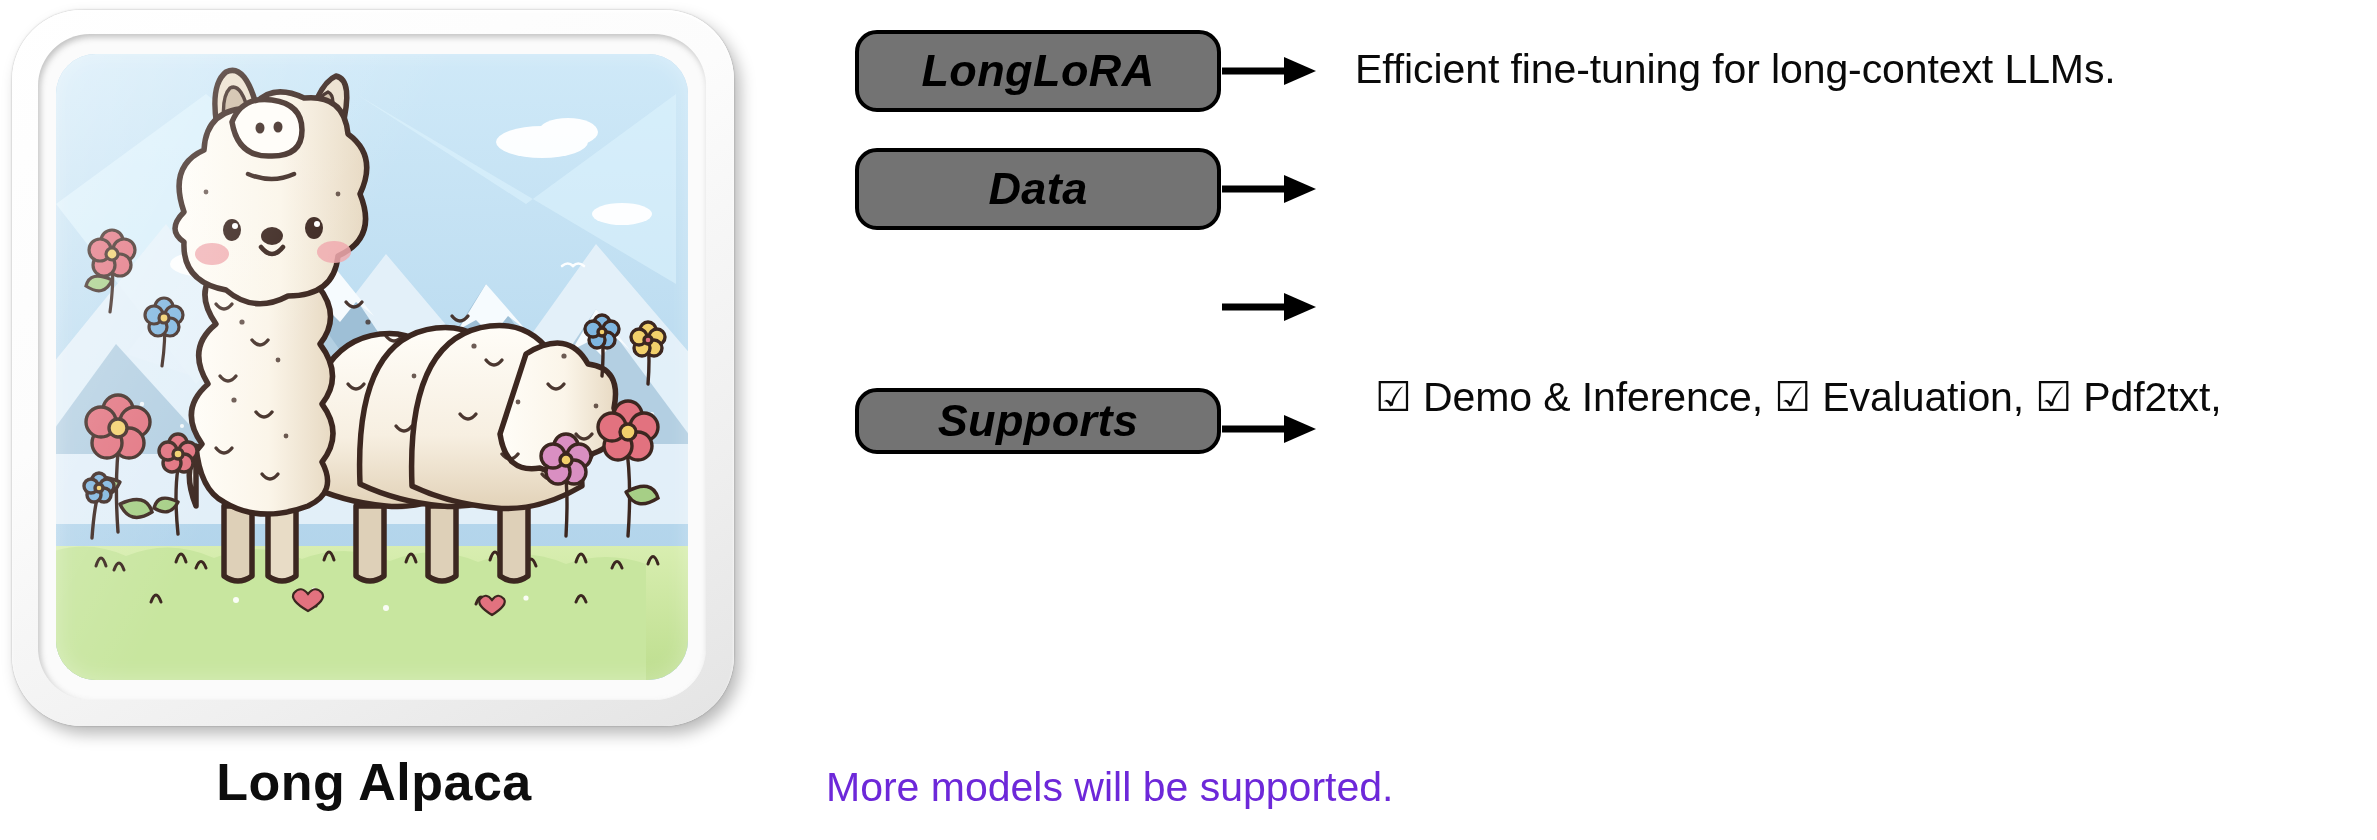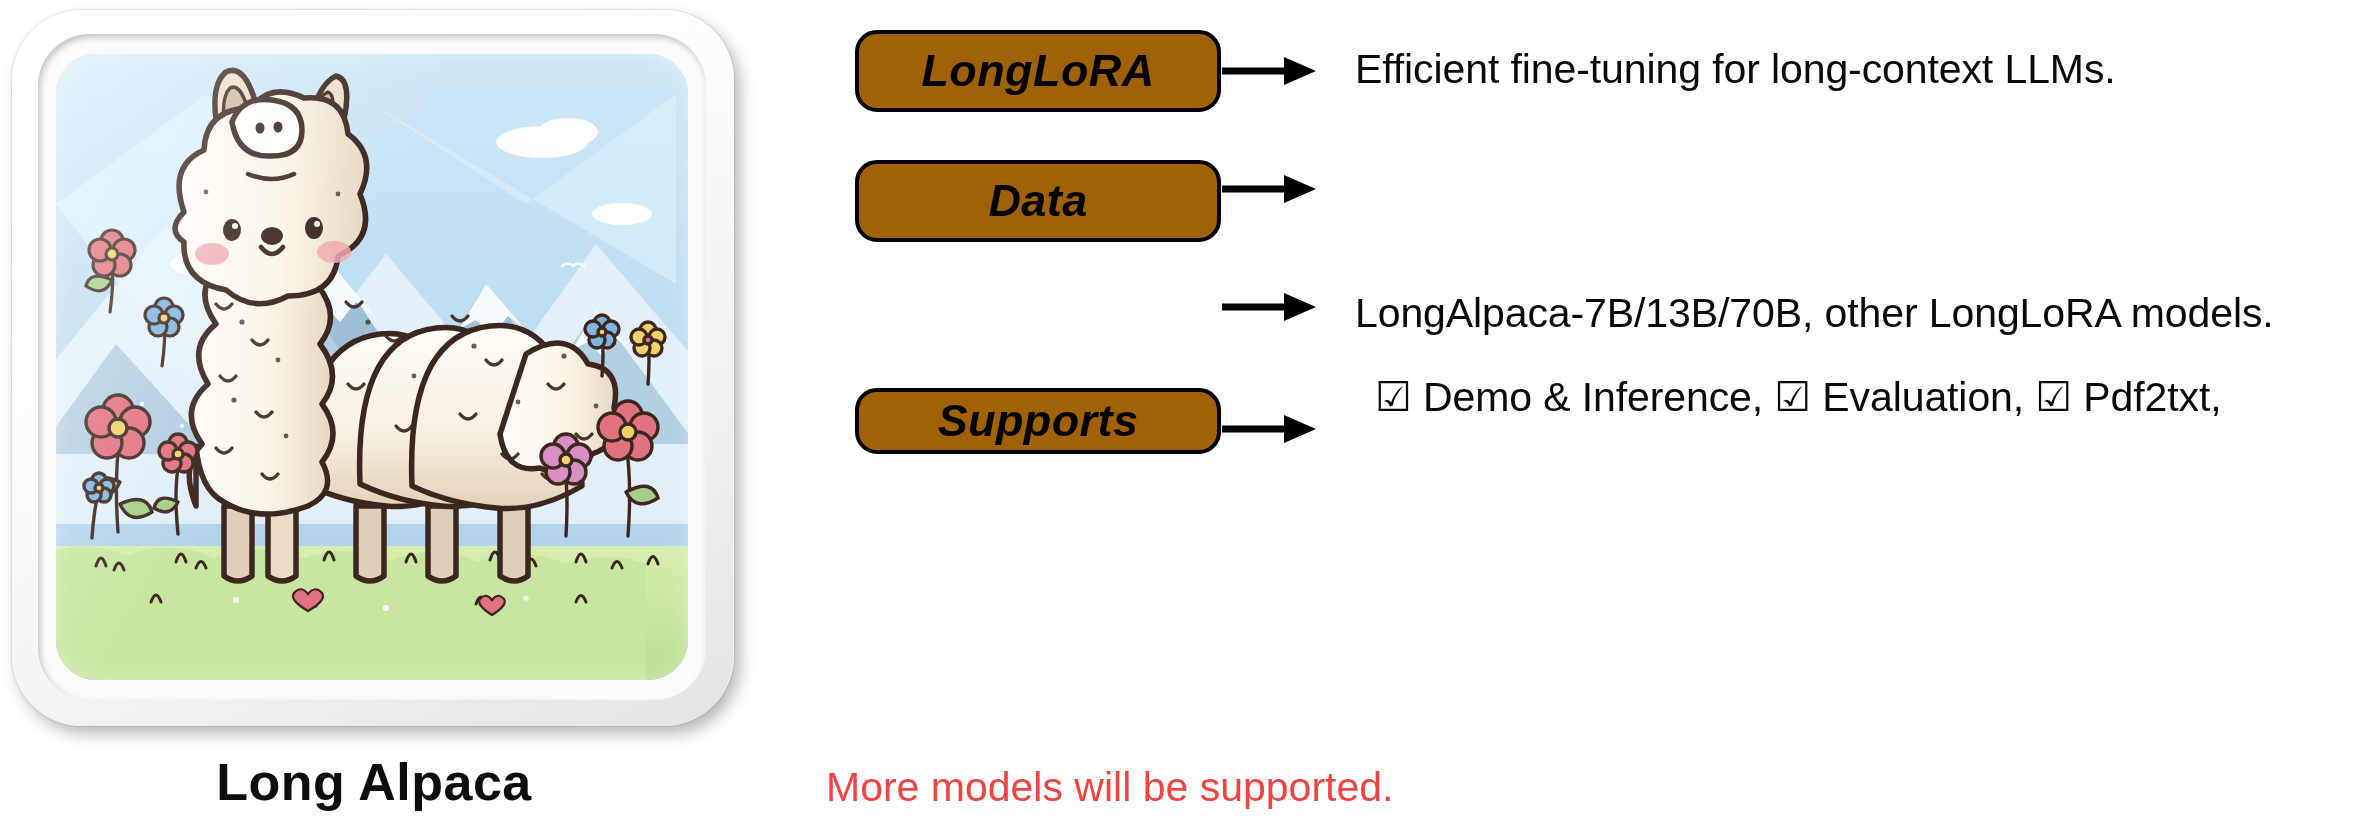--- a/index.html
+++ b/index.html
@@ -98,21 +98,21 @@
     width: 1617px;
   }
   .tag-box {
     position: absolute;
     left: 95px;
     width: 366px;
     height: 0;
     box-sizing: border-box;
     border: 4px solid #000000;
     border-radius: 22px;
-    background: #a16207;
+    background: #737373;
     display: flex;
     align-items: center;
     justify-content: center;
   }
   .tag-label {
     font-size: 45px;
     font-style: italic;
     font-weight: bold;
     color: #000000;
     white-space: nowrap;
@@ -131,21 +131,21 @@
     color: #0a0a0a;
     white-space: nowrap;
     line-height: 1.42;
     letter-spacing: -0.1px;
   }
   #footnote {
     position: absolute;
     left: 66px;
     top: 764px;
     font-size: 41px;
-    color: #ef4444;
+    color: #6d28d9;
     white-space: nowrap;
   }
 </style>
 </head>
 <body>
 
 <div id="artwork-panel">
 
   <div id="photo-frame">
     <div id="photo-frame-inner-bezel"></div>
@@ -450,39 +450,38 @@
     <div class="arrow" style="top:24px;">
       <svg width="96" height="34" viewBox="0 0 96 34">
           <path d="M0 17 L68 17" stroke="#000" stroke-width="7"></path>
           <path d="M62 3 L94 17 L62 31 Z" fill="#000"></path>
         </svg>
     </div>
     <div class="desc" style="top:10px;">Efficient fine-tuning for long-context LLMs.</div>
   </div>
 
   <div class="flow-row" style="top:148px;height:82px;">
-    <div class="tag-box" style="top:12px;height:82px;">
+    <div class="tag-box" style="top:0;height:82px;">
       <span class="tag-label">Data</span>
     </div>
     <div class="arrow" style="top:24px;">
       <svg width="96" height="34" viewBox="0 0 96 34">
           <path d="M0 17 L68 17" stroke="#000" stroke-width="7"></path>
           <path d="M62 3 L94 17 L62 31 Z" fill="#000"></path>
         </svg>
     </div>
   </div>
 
   <div class="flow-row" style="top:266px;height:82px;">
     <div class="arrow" style="top:24px;">
       <svg width="96" height="34" viewBox="0 0 96 34">
           <path d="M0 17 L68 17" stroke="#000" stroke-width="7"></path>
           <path d="M62 3 L94 17 L62 31 Z" fill="#000"></path>
         </svg>
     </div>
-    <div class="desc" style="top:18px;">LongAlpaca-7B/13B/70B, other LongLoRA models.</div>
   </div>
 
   <div class="flow-row" style="top:388px;height:82px;">
     <div class="tag-box" style="top:0;height:66px;">
       <span class="tag-label">Supports</span>
     </div>
     <div class="arrow" style="top:24px;">
       <svg width="96" height="34" viewBox="0 0 96 34">
           <path d="M0 17 L68 17" stroke="#000" stroke-width="7"></path>
           <path d="M62 3 L94 17 L62 31 Z" fill="#000"></path>

